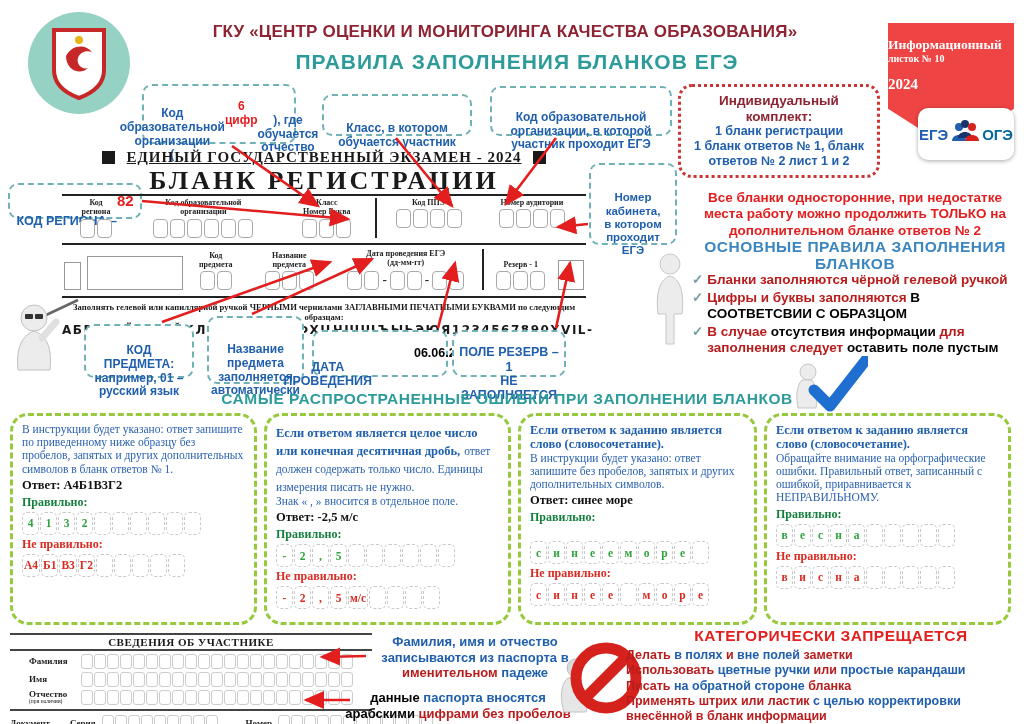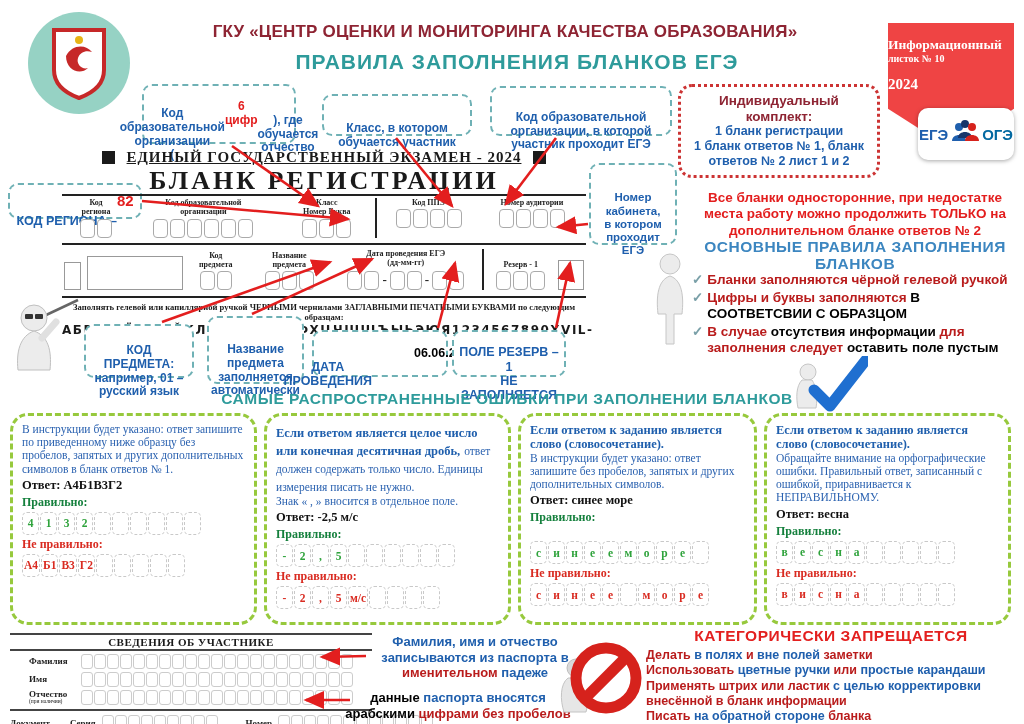--- a/index.html
+++ b/index.html
@@ -113,21 +113,21 @@
   .p-docrow{display:flex;align-items:center;gap:6px;border-top:2px solid #444;margin-top:4px;padding-top:4px;}
   .p-doclabel{font-weight:bold;font-size:9px;color:#222;}
   
   .note1{position:absolute;left:368px;top:634px;width:214px;text-align:center;font-weight:bold;
          font-size:13px;line-height:1.2;}
   .note2{position:absolute;left:334px;top:690px;width:248px;text-align:center;font-weight:bold;
          font-size:13px;line-height:1.2;}
   
   .proh-title{position:absolute;left:640px;top:627px;width:382px;text-align:center;color:#E3201F;
               font-weight:bold;font-size:15.5px;letter-spacing:.5px;}
-  .proh-list{position:absolute;left:646px;top:648px;width:378px;}
+  .proh-list{position:absolute;left:626px;top:648px;width:378px;}
   .proh-item{font-weight:bold;font-size:12.5px;line-height:1.22;}
   
   .fig{position:absolute;}
   .arrows{position:absolute;left:0;top:0;pointer-events:none;}
 </style>
 </head>
 <body>
 
 <div class="poster">
 
@@ -420,21 +420,20 @@
         <div class="cell">м</div>
         <div class="cell">о</div>
         <div class="cell">р</div>
         <div class="cell">е</div>
       </div>
   </div>
 
   <div class="ebox eb4">
     <div class="e-head">Если ответом к заданию является слово (словосочетание).</div>
     <div class="e-body">Обращайте  внимание  на орфографические  ошибки.  Правильный ответ,  записанный  с ошибкой, приравнивается  к НЕПРАВИЛЬНОМУ.</div>
-    <div class="e-ans"><span>Ответ:</span> <span>весна</span></div>
     <div class="e-good">Правильно:</div>
     <div class="e-cells good-cells">
         <div class="cell">в</div>
         <div class="cell">е</div>
         <div class="cell">с</div>
         <div class="cell">н</div>
         <div class="cell">а</div>
         <div class="cell"></div>
         <div class="cell"></div>
         <div class="cell"></div>
@@ -576,22 +575,22 @@
       <circle cx="20" cy="30" r="9" fill="#d9d9d9" stroke="#bdbdbd"></circle>
       <path d="M12 40 C4 46 4 62 8 74 L30 74 C34 60 32 46 26 40 Z" fill="#e6e6e6" stroke="#c4c4c4"></path>
       <circle cx="50" cy="40" r="30" fill="#ffffff" stroke="#D6221C" stroke-width="11"></circle>
       <rect x="24" y="34" width="52" height="11" fill="#D6221C" transform="rotate(-45 50 40)"></rect>
     </svg>
   </div>
   <div class="proh-title">КАТЕГОРИЧЕСКИ ЗАПРЕЩАЕТСЯ</div>
   <div class="proh-list">
     <div class="proh-item"><span class="seg-maroon">Делать </span><span class="seg-blue">в полях </span><span class="seg-maroon">и </span><span class="seg-blue">вне полей </span><span class="seg-maroon">заметки</span></div>
     <div class="proh-item"><span class="seg-maroon">Использовать </span><span class="seg-blue">цветные  ручки </span><span class="seg-maroon">или </span><span class="seg-blue">простые  карандаши</span></div>
+    <div class="proh-item"><span class="seg-maroon">Писать </span><span class="seg-blue">на  обратной  стороне </span><span class="seg-maroon">бланка</span></div>
     <div class="proh-item"><span class="seg-maroon">Применять  штрих  или  ластик </span><span class="seg-blue">с целью корректировки </span><span class="seg-maroon">внесённой  в бланк информации</span></div>
-    <div class="proh-item"><span class="seg-maroon">Писать </span><span class="seg-blue">на  обратной  стороне </span><span class="seg-maroon">бланка</span></div>
   </div>
 
   <div class="fig" style="left:4px;top:294px">
     <svg width="76" height="88" viewBox="0 0 76 88">
       <line x1="40" y1="22" x2="74" y2="6" stroke="#666" stroke-width="2.5"></line>
       <circle cx="30" cy="24" r="13" fill="#ececec" stroke="#c0c0c0"></circle>
       <rect x="21" y="20" width="8" height="5" rx="1" fill="#333"></rect>
       <rect x="31" y="20" width="8" height="5" rx="1" fill="#333"></rect>
       <path d="M30 37 C16 42 12 58 14 76 L46 76 C48 56 44 42 30 37 Z" fill="#ececec" stroke="#c0c0c0"></path>
       <line x1="38" y1="44" x2="52" y2="28" stroke="#e0e0e0" stroke-width="7" stroke-linecap="round"></line>

